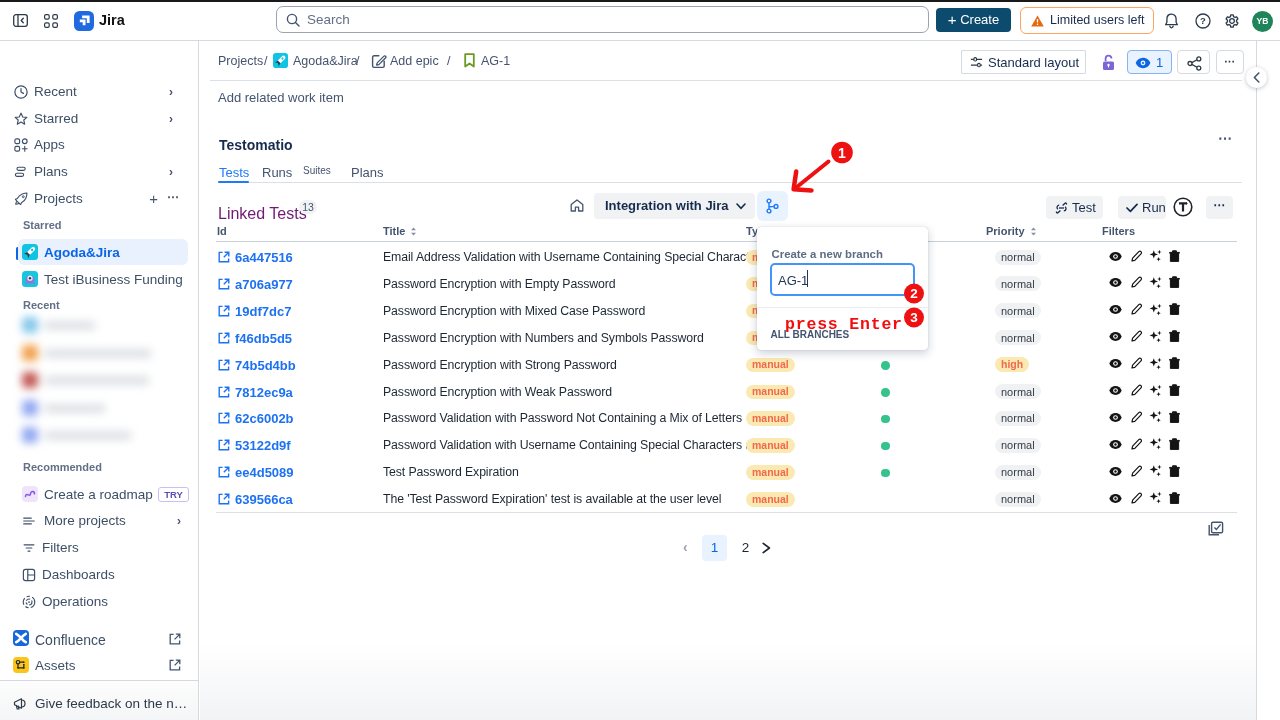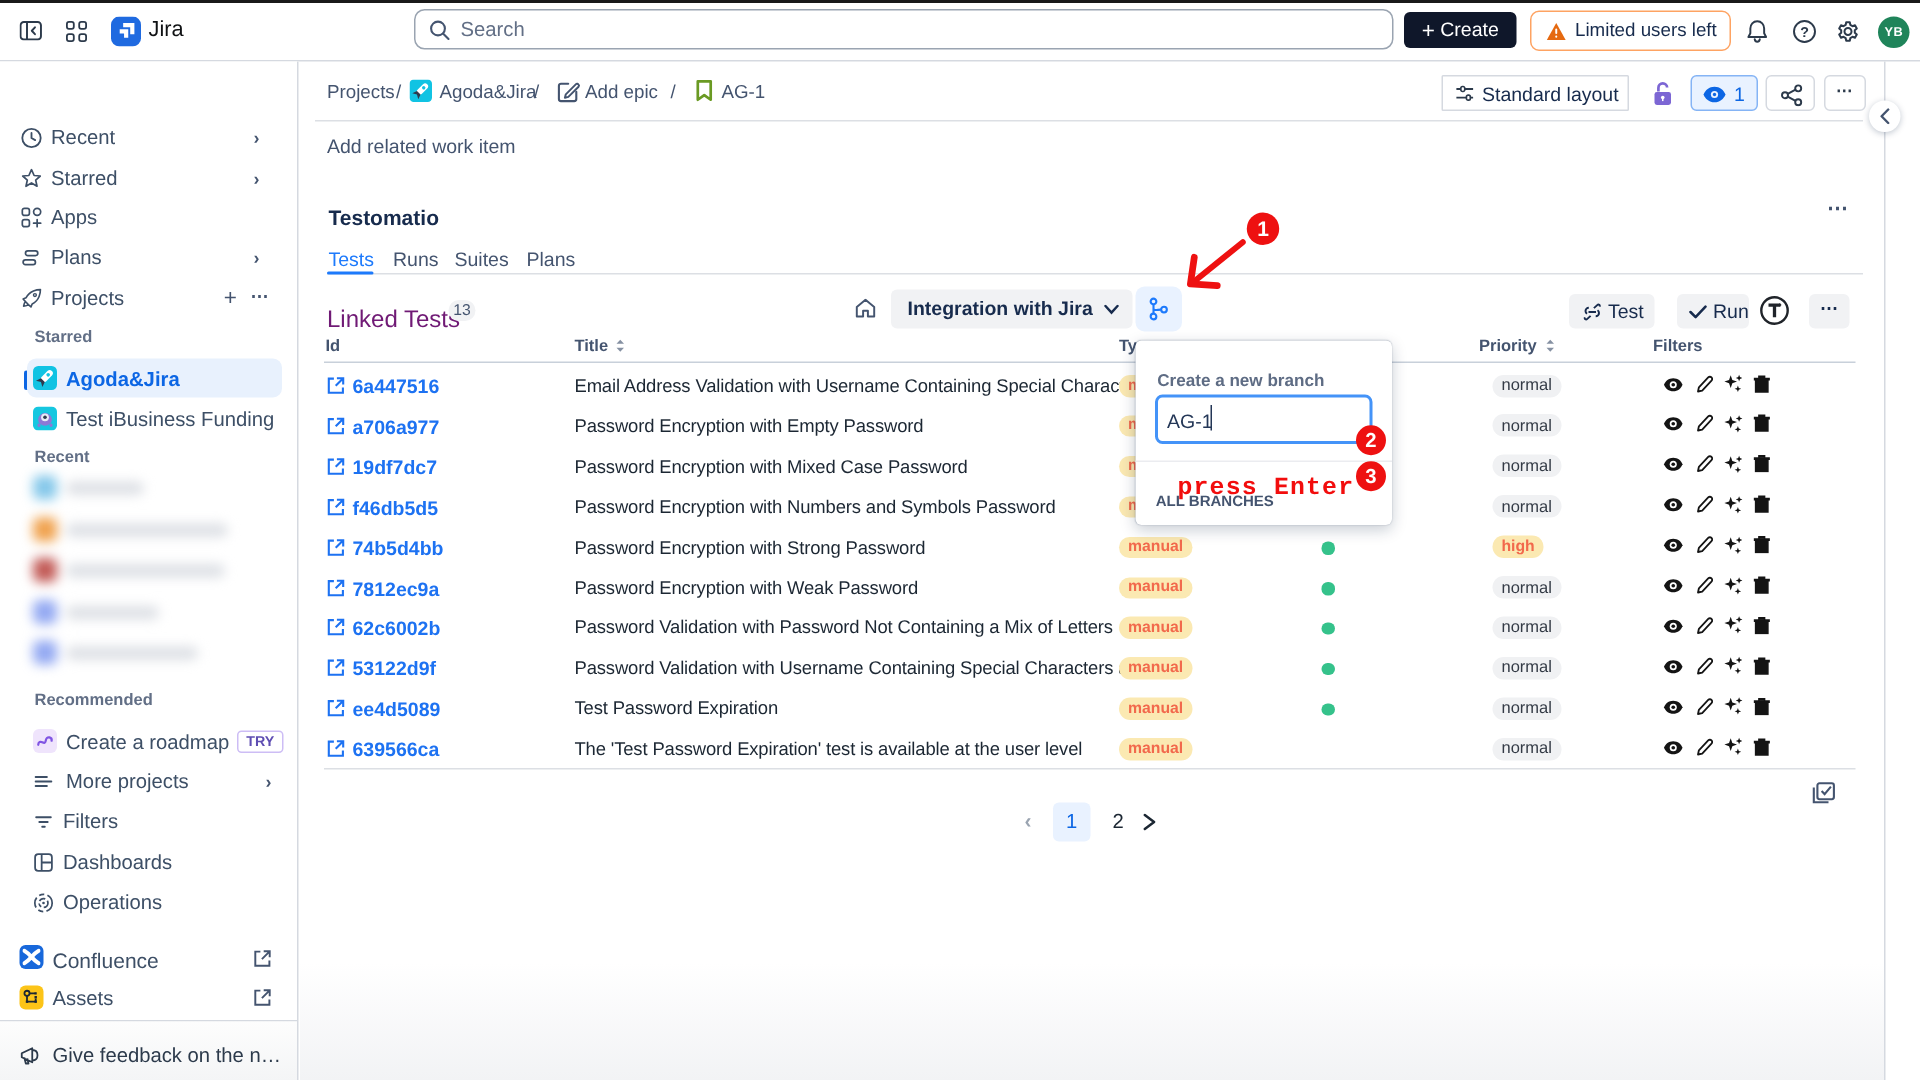--- a/index.html
+++ b/index.html
@@ -6,21 +6,21 @@
   html,body { width:1280px; height:720px; overflow:hidden; background:#fff;
     font-family:"Liberation Sans", sans-serif; }
   .abs { position:absolute; }
   #stage { position:relative; width:1280px; height:720px; }
   
   #topblack { left:0; top:0; width:1280px; height:2px; background:#191919; }
   #topbar { left:0; top:2px; width:1280px; height:39px; background:#fff;
     border-bottom:1px solid #d5d9e0; }
   #search { left:276px; top:6px; width:653px; height:27px; border:1px solid #9aa4b1;
     border-radius:7px; color:#626f86; font-size:13.5px; line-height:25px; }
-  #createbtn { left:936px; top:8px; width:75px; height:24px; background:#0f172a;
+  #createbtn { left:936px; top:8px; width:75px; height:24px; background:#0c4a6e;
     border-radius:4px; color:#fff; font-size:13px; font-weight:500; text-align:center;
     line-height:24px; }
   #limited { left:1020px; top:7px; width:134px; height:27px; border:1px solid #fea362;
     border-radius:6px; font-size:12.5px; font-weight:500; color:#172b4d; line-height:25px; }
   #avatar { left:1252px; top:11px; width:21px; height:21px; border-radius:50%;
     background:#1f845a; color:#fff; font-size:8.5px; font-weight:bold; text-align:center;
     line-height:21px; letter-spacing:0.2px; }
   
   #sidebar { left:0; top:41px; width:199px; height:679px; background:#fff;
     border-right:1px solid #d5d9e0; overflow:hidden; }
@@ -61,21 +61,21 @@
     <rect x="0.6" y="0.6" width="4.6" height="4.6" rx="1.4" fill="none" stroke="#2c3a4b" stroke-width="1.2"></rect>
     <rect x="8.8" y="0.6" width="4.6" height="4.6" rx="1.4" fill="none" stroke="#2c3a4b" stroke-width="1.2"></rect>
     <rect x="0.6" y="8.8" width="4.6" height="4.6" rx="1.4" fill="none" stroke="#2c3a4b" stroke-width="1.2"></rect>
     <rect x="8.8" y="8.8" width="4.6" height="4.6" rx="1.4" fill="none" stroke="#2c3a4b" stroke-width="1.2"></rect>
   </svg>
   <svg class="abs" style="left:74px;top:11px" width="20" height="20" viewBox="0 0 20 20">
     <rect x="0" y="0" width="20" height="20" rx="5.5" fill="#1f6ae0"></rect>
     <path d="M8.1 5.8 H14.2 V11.9" stroke="#fff" stroke-width="2.8" fill="none"></path>
     <path d="M5.8 9.9 H10.1 V14.2" stroke="#fff" stroke-width="2.8" fill="none"></path>
   </svg>
-  <div class="abs" style="left:99px;top:12px;font-size:14.5px;font-weight:400;color:#101214">Jira</div>
+  <div class="abs" style="left:99px;top:12px;font-size:14.5px;font-weight:700;color:#101214">Jira</div>
   <div id="search" class="abs">
     <svg style="position:absolute;left:9px;top:6px" width="14" height="14" viewBox="0 0 14 14">
       <circle cx="6" cy="6" r="4.6" fill="none" stroke="#44546f" stroke-width="1.4"></circle>
       <line x1="9.5" y1="9.5" x2="13" y2="13" stroke="#44546f" stroke-width="1.4" stroke-linecap="round"></line>
     </svg>
     <span style="margin-left:30px">Search</span>
   </div>
   <div id="createbtn" class="abs"><span style="font-size:15px;font-weight:400;vertical-align:-1px">+</span> Create</div>
   <div id="limited" class="abs">
     <svg style="position:absolute;left:10px;top:7px" width="13" height="12" viewBox="0 0 13 12">
@@ -294,21 +294,21 @@
     </svg>
   </div>
   <div class="abs" style="left:1016px;top:8px;width:28px;height:24px;border:1px solid #d5d9e0;border-radius:4px;text-align:center;color:#2c3a4b;font-size:11px;letter-spacing:1px;line-height:20px;font-weight:700">⋯</div>
   <div class="abs" style="left:10px;top:38px;width:1032px;height:1px;background:#dcdfe4"></div>
   <div class="abs" style="left:18px;top:48px;font-size:13px;color:#44546f">Add related work item</div>
 
   <div class="abs" style="left:19px;top:95px;font-size:14px;font-weight:700;color:#172b4d">Testomatio</div>
   <div class="abs" style="left:1018px;top:88px;font-size:14px;font-weight:700;color:#44546f;letter-spacing:1.5px">⋯</div>
   <div class="abs" style="left:19px;top:123px;font-size:13px;font-weight:500;color:#1d7afc">Tests</div>
   <div class="abs" style="left:62px;top:123px;font-size:13px;font-weight:500;color:#44546f">Runs</div>
-  <div class="abs" style="left:103px;top:123px;font-size:13px;font-weight:500;color:#44546f">Suites</div>
+  <div class="abs" style="left:103px;top:123px;font-size:10px;font-weight:500;color:#44546f">Suites</div>
   <div class="abs" style="left:151px;top:123px;font-size:13px;font-weight:500;color:#44546f">Plans</div>
   <div class="abs" style="left:18px;top:140px;width:1024px;height:1px;background:#dcdfe4"></div>
   <div class="abs" style="left:18px;top:138.5px;width:31px;height:2.5px;background:#1d7afc;border-radius:2px"></div>
 
   <div class="abs" style="left:18px;top:163px;font-size:16px;color:#701a75">Linked Tests</div>
   <div class="abs" style="left:99px;top:158px;width:18px;height:14px;background:#f1f2f4;border-radius:8px;font-size:10.5px;color:#44546f;text-align:center;line-height:14px">13</div>
   <svg class="abs" style="left:370px;top:157px" width="14" height="13" viewBox="0 0 14 13">
     <path d="M1.2 5.6 L7 0.9 L12.8 5.6 L12.8 12 L8.6 12 L8.6 8.2 L5.4 8.2 L5.4 12 L1.2 12 Z" fill="none" stroke="#44546f" stroke-width="1.3" stroke-linejoin="round"></path>
   </svg>
   <div class="gbtn" style="left:394px;top:151px;width:161px;height:26px">

